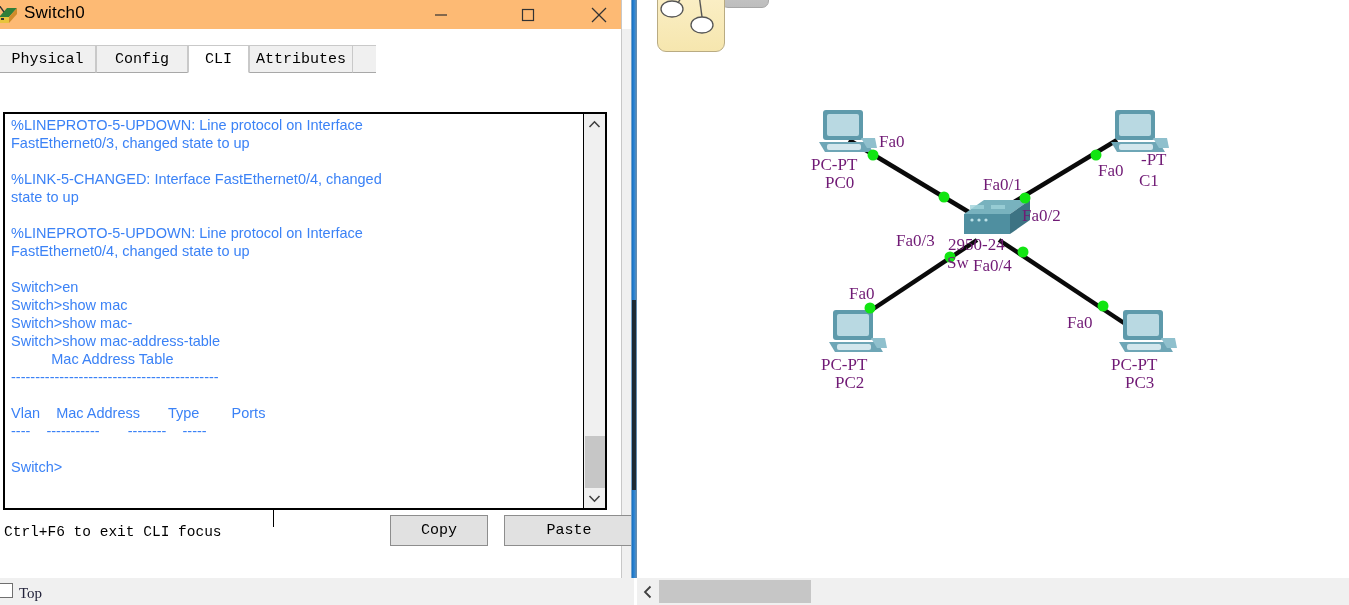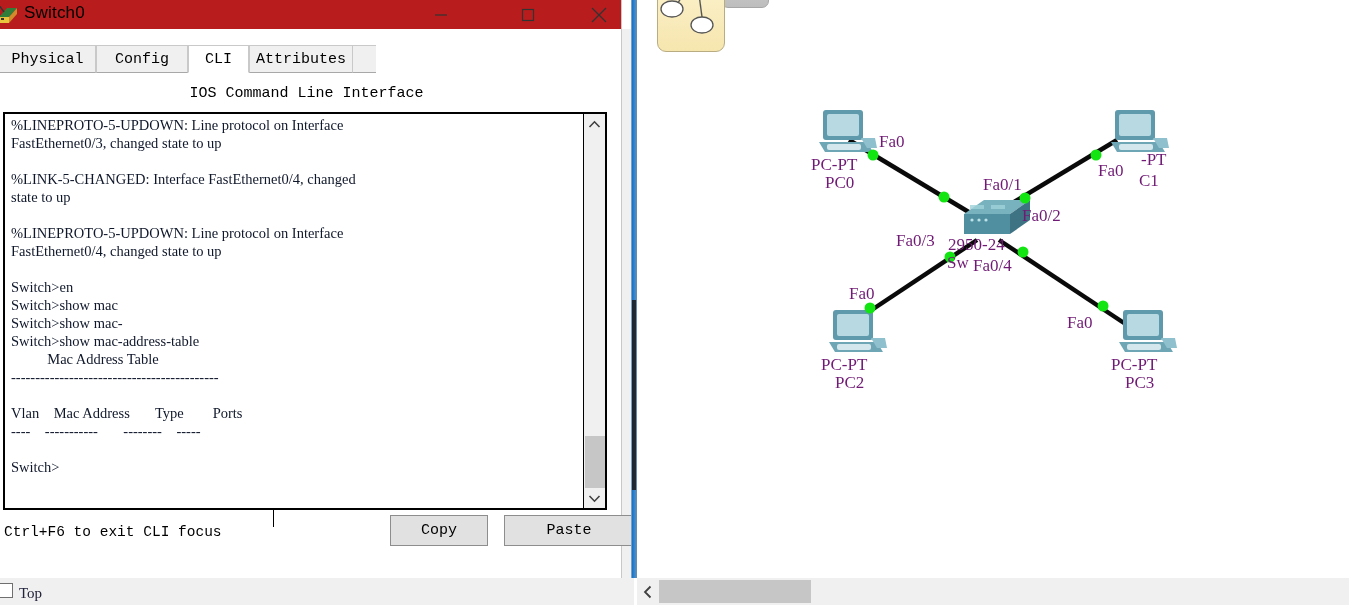--- a/index.html
+++ b/index.html
@@ -27,21 +27,21 @@
     position:absolute;left:1px;top:300px;width:4px;height:190px;background:#1a1a1a;opacity:.85;
   }
 
   
   #switch-window{
     position:absolute;left:0;top:0;width:622px;height:578px;
     background:#ffffff;border:1px solid #c8c8c8;border-left:none;border-top:none;
     box-sizing:border-box;
   }
   #title-bar{
-    position:absolute;left:0;top:0;width:621px;height:29px;background:#b91c1c;
+    position:absolute;left:0;top:0;width:621px;height:29px;background:#fdba74;
   }
   #title-icon{
     position:absolute;left:-2px;top:3px;width:22px;height:22px;
   }
   #window-title{
     position:absolute;left:24px;top:3px;font-size:17px;color:#000;
     font-family:"Liberation Sans", sans-serif;letter-spacing:.2px;
   }
   .win-btn{
     position:absolute;top:0;width:46px;height:29px;cursor:default;
@@ -82,22 +82,22 @@
     font-family:"Liberation Mono", monospace;font-size:15px;color:#000;
   }
 
   
   #terminal-frame{
     position:absolute;left:3px;top:39px;width:604px;height:398px;
     border:2px solid #000;box-sizing:border-box;background:#ffffff;
   }
   #terminal-text{
     position:absolute;left:6px;top:2px;width:570px;height:392px;
-    font-family:Liberation Serif, serif;font-size:14.5px;line-height:18px;
-    color:#0f172a;white-space:pre;overflow:hidden;
+    font-family:Liberation Sans, sans-serif;font-size:14.5px;line-height:18px;
+    color:#3b82f6;white-space:pre;overflow:hidden;
   }
   #terminal-caret{
     position:absolute;left:268px;top:396px;width:1px;height:17px;background:#000;
   }
   
   #term-scrollbar{
     position:absolute;right:0;top:0;width:22px;height:394px;background:#f0f0f0;
     border-left:1px solid #000;box-sizing:border-box;
   }
   .sb-arrow{
@@ -213,21 +213,20 @@
 
   <div id="tab-strip">
     <div id="tab-strip-bg"></div>
     <div class="tab" id="tab-physical">Physical</div>
     <div class="tab" id="tab-config">Config</div>
     <div class="tab active" id="tab-cli">CLI</div>
     <div class="tab" id="tab-attributes">Attributes</div>
   </div>
 
   <div id="cli-panel">
-    <div id="cli-heading">IOS Command Line Interface</div>
 
     <div id="terminal-frame">
       <div id="terminal-text">%LINEPROTO-5-UPDOWN: Line protocol on Interface
 FastEthernet0/3, changed state to up
 
 %LINK-5-CHANGED: Interface FastEthernet0/4, changed
 state to up
 
 %LINEPROTO-5-UPDOWN: Line protocol on Interface
 FastEthernet0/4, changed state to up

